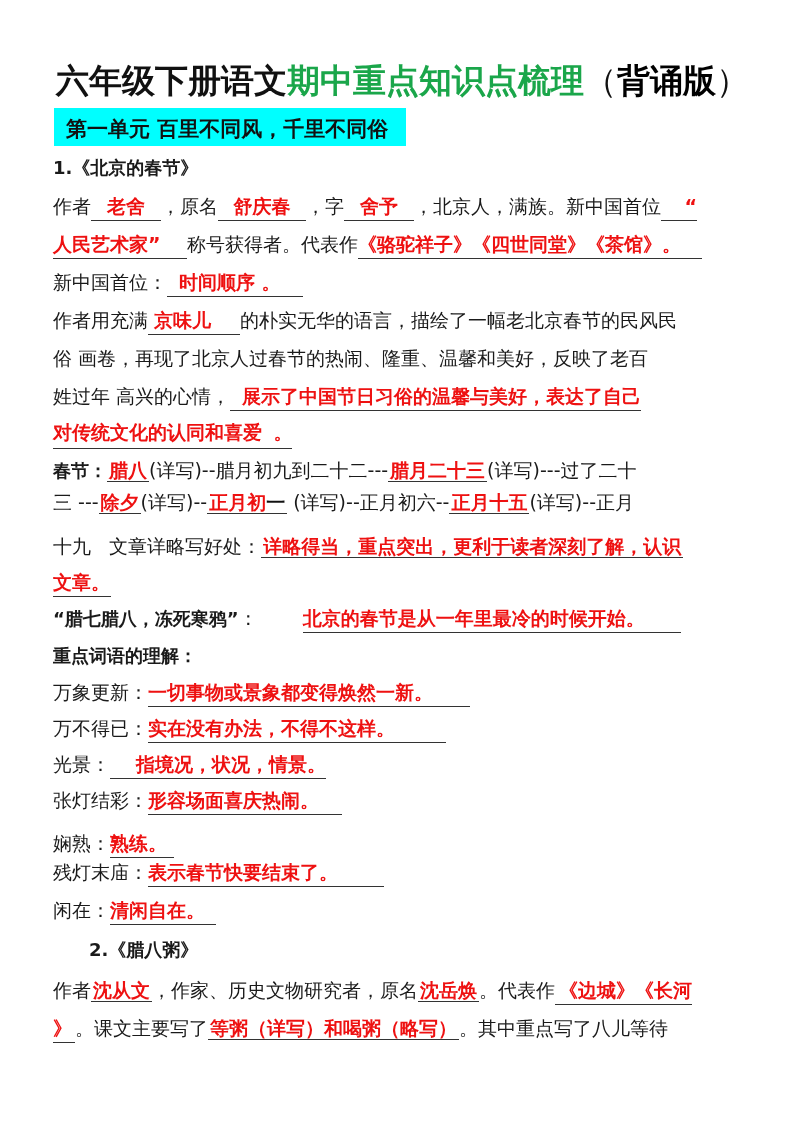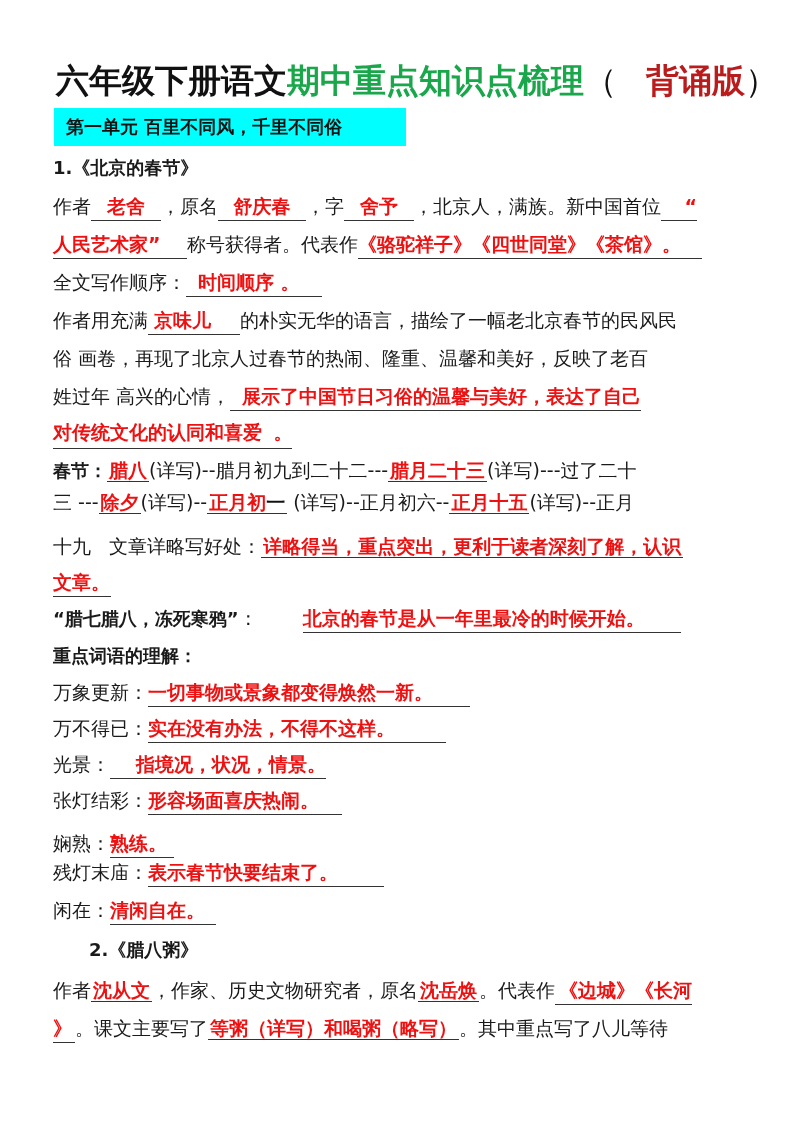--- a/index.html
+++ b/index.html
@@ -4,24 +4,24 @@
   <style>
     html, body { margin: 0; padding: 0; background: #ffffff; }
     body { width: 793px; height: 1122px; position: relative; overflow: hidden;
            font-family: "DejaVu Sans", "Liberation Sans", sans-serif; color: #1a1a1a; }
     .page { position: absolute; left: 0; top: 0; width: 793px; height: 1122px; }
     .title { position: absolute; left: 56px; top: 56px; font-size: 33px; font-weight: bold;
              letter-spacing: 0px; white-space: nowrap; line-height: 50px; }
     .t-black { color: #111111; }
     .t-green { color: #1aa64a; }
     .t-paren { color: #111111; font-weight: normal; }
-    .t-red { color: #b91c1c; margin-left: 29px; }
+    .t-red { color: #000000; }
     .banner { position: absolute; left: 54px; top: 108px; width: 352px; height: 38px;
               background: #00ffff; }
-    .banner span { position: absolute; left: 12px; top: 7px; font-size: 18px; font-weight: bold;
+    .banner span { position: absolute; left: 12px; top: 7px; font-size: 21px; font-weight: bold;
                    color: #111; white-space: nowrap; }
     .line { position: absolute; left: 53px; font-size: 19px; line-height: 28px; white-space: nowrap; }
     .h { font-weight: bold; font-size: 18px; }
     .r { color: #ee1111; font-weight: bold; }
     .u { border-bottom: 1.5px solid #333; padding: 0 2px; }
     .ul { display: inline-block; border-bottom: 1.5px solid #333; }
   </style>
 </head>
 <body>
 
@@ -39,21 +39,21 @@
 
   <div class="line" style="top:192px;">
     <span>作者</span><span class="ul" style="width:70px;text-align:center;"><span class="r">老舍</span></span><span>，原名</span><span class="ul" style="width:88px;text-align:center;"><span class="r">舒庆春</span></span><span>，字</span><span class="ul" style="width:70px;text-align:center;"><span class="r">舍予</span></span><span>，北京人，满族。新中国首位</span><span class="ul" style="width:36px;text-align:right;"><span class="r">“</span></span>
   </div>
 
   <div class="line" style="top:230px;">
     <span class="ul" style="width:134px;"><span class="r">人民艺术家”</span></span><span>称号获得者。代表作</span><span class="ul" style="width:344px;"><span class="r">《骆驼祥子》《四世同堂》《茶馆》。</span></span>
   </div>
 
   <div class="line" style="top:268px;">
-    <span>全文写作顺序：</span><span class="ul" style="width:124px;padding-left:12px;"><span class="r">时间顺序  。</span></span>
+    <span>新中国首位：</span><span class="ul" style="width:124px;padding-left:12px;"><span class="r">时间顺序  。</span></span>
   </div>
 
   <div class="line" style="top:306px;">
     <span>作者用充满</span><span class="ul" style="width:86px;padding-left:6px;"><span class="r">京味儿</span></span><span>的朴实无华的语言，描绘了一幅老北京春节的民风民</span>
   </div>
   <div class="line" style="top:344px;">俗 画卷，再现了北京人过春节的热闹、隆重、温馨和美好，反映了老百</div>
   <div class="line" style="top:382px;">
     <span>姓过年 高兴的心情，</span><span class="ul" style="padding-left:12px;"><span class="r">展示了中国节日习俗的温馨与美好，表达了自己</span></span>
   </div>
   <div class="line" style="top:420px;font-family:Liberation Mono, monospace;">

